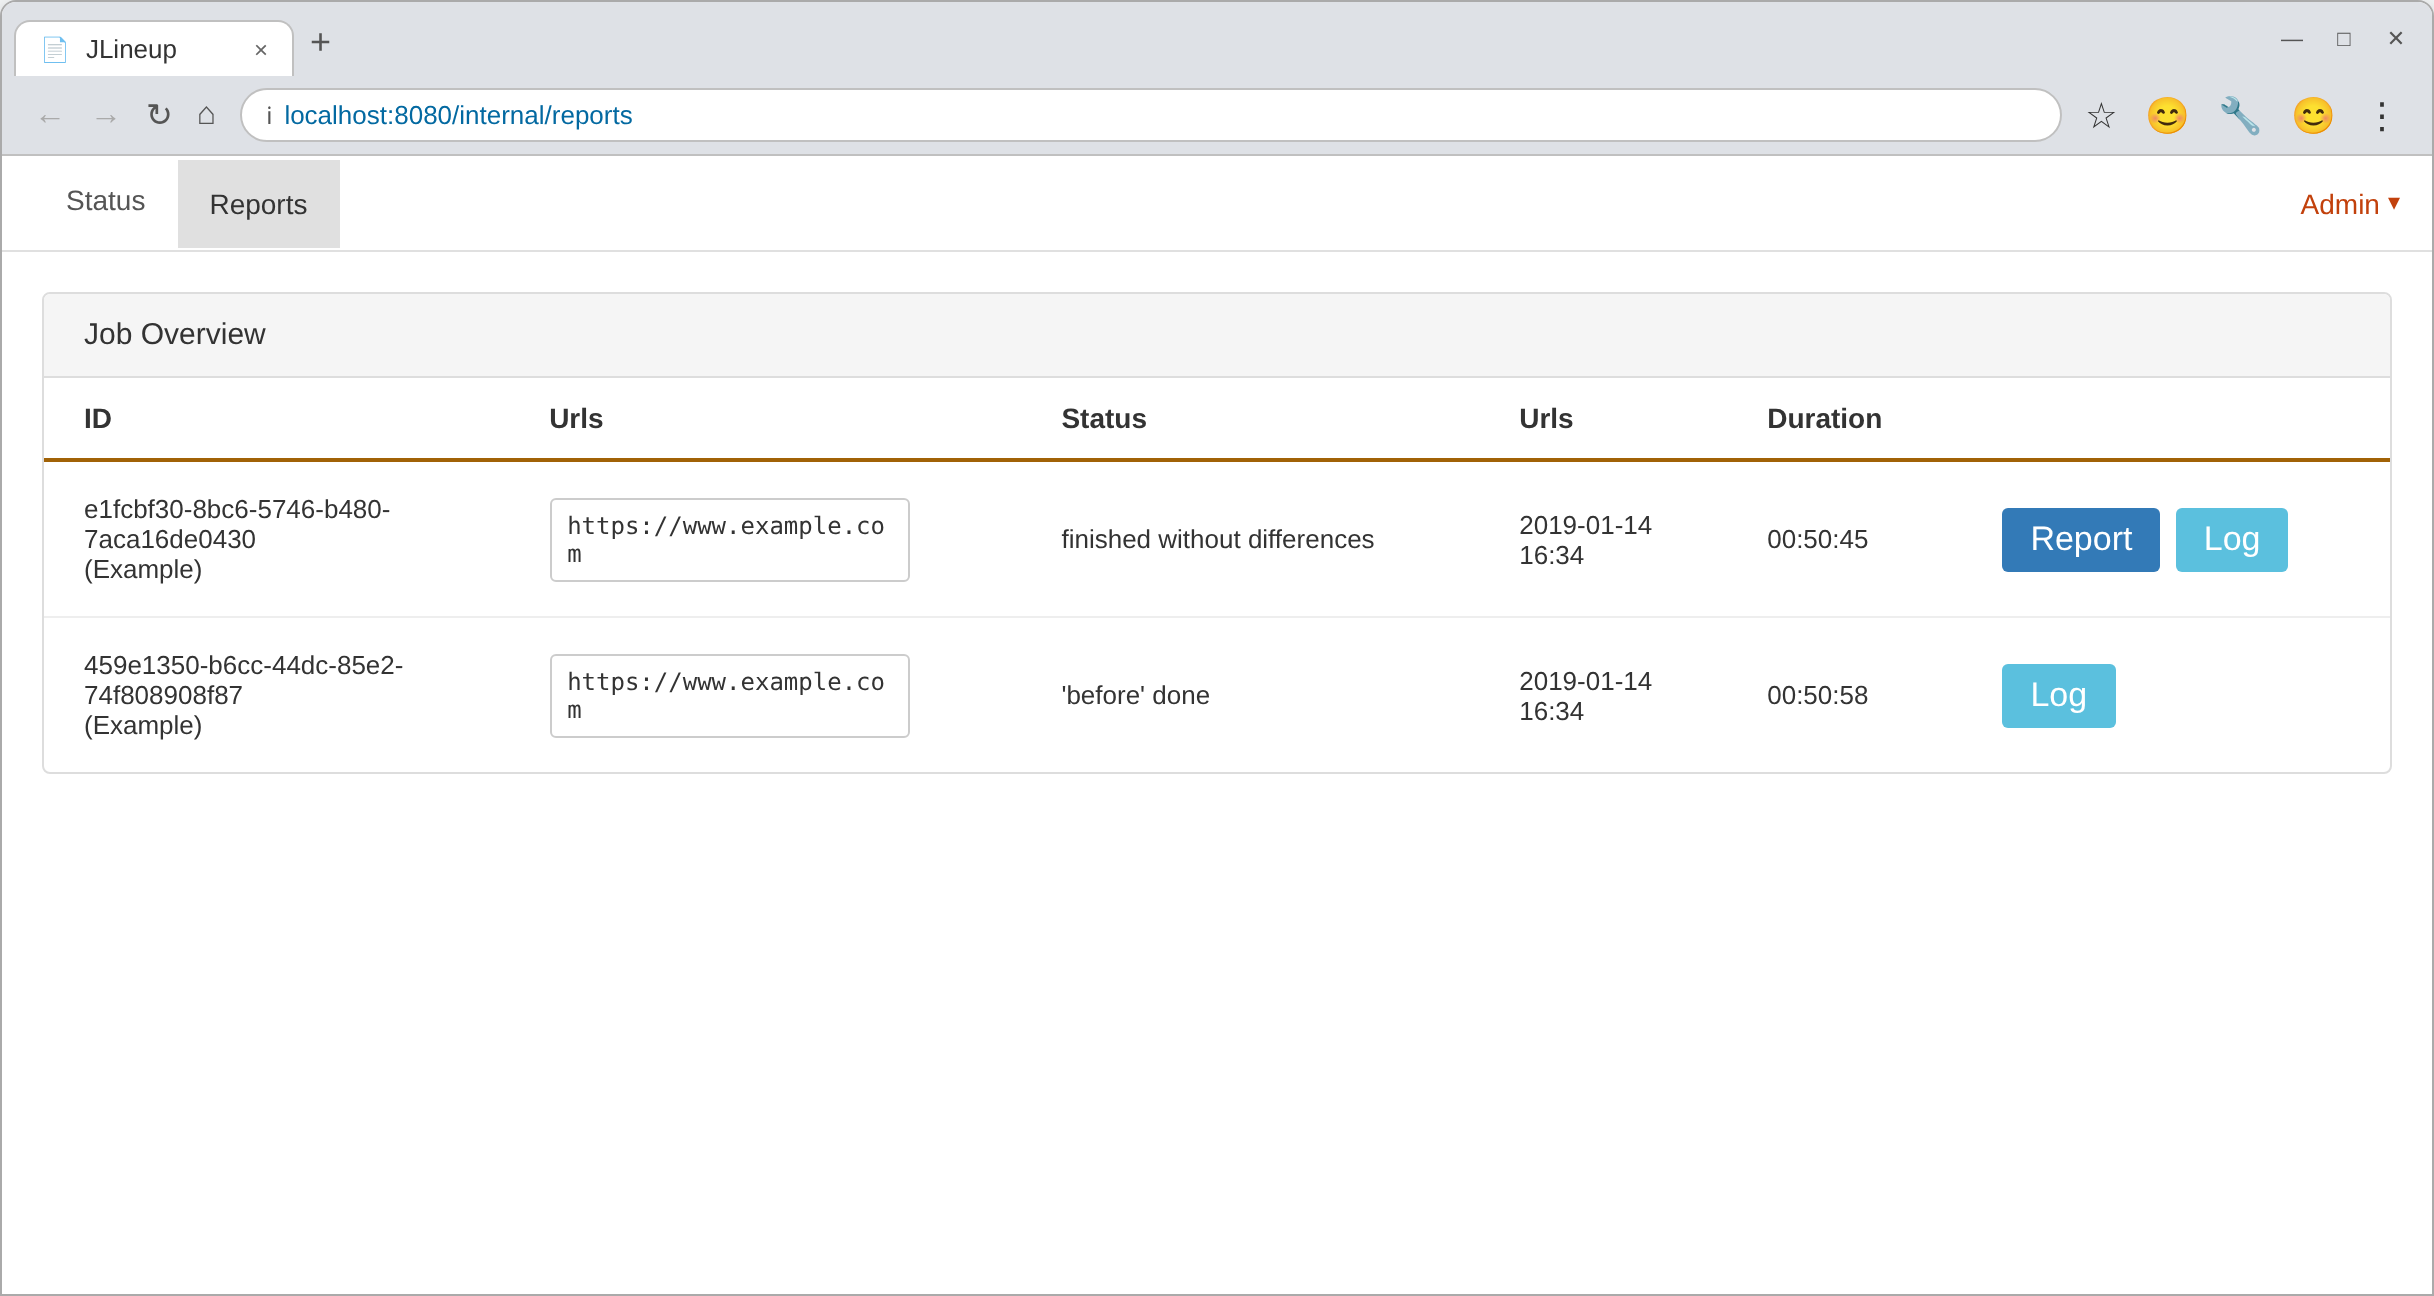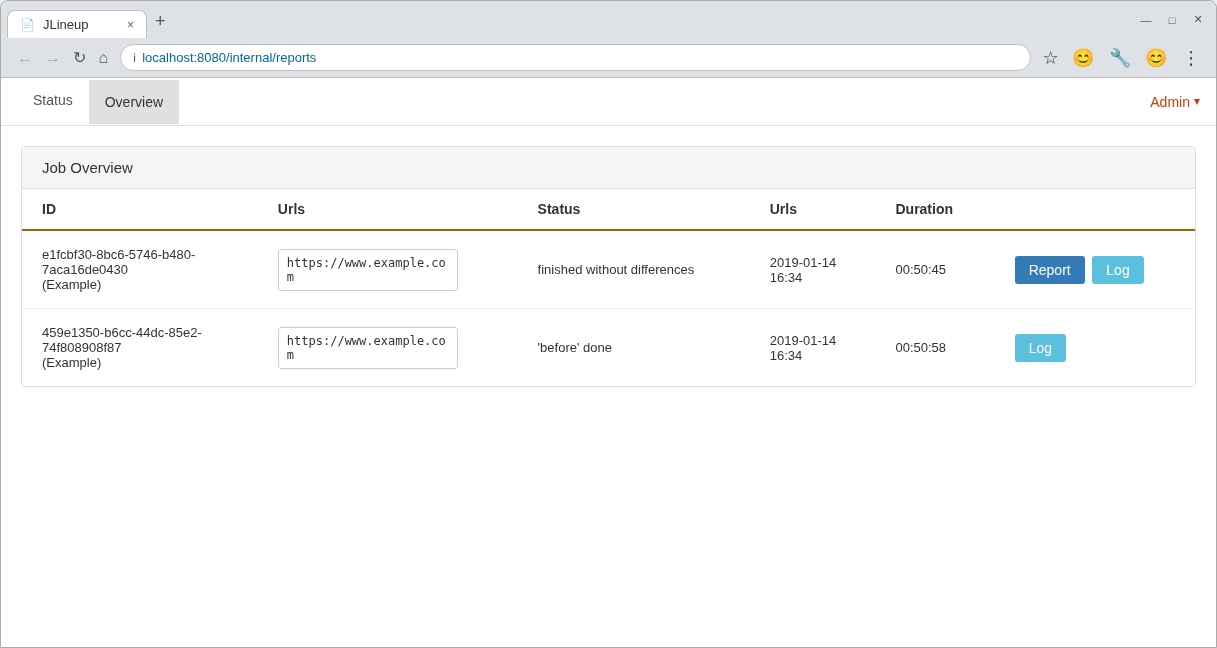--- a/index.html
+++ b/index.html
@@ -186,21 +186,21 @@
       background: #fff;
       word-break: break-all;
       min-width: 140px;
       max-width: 180px;
     }
     .btn {
       padding: 6px 14px;
       border: none;
       border-radius: 3px;
       cursor: pointer;
-      font-size: 14px;
+      font-size: 17px;
       color: #fff;
       margin-left: 4px;
     }
     .btn-primary {
       background: #337ab7;
     }
     .btn-info {
       background: #5bc0de;
     }
     .actions-cell {
@@ -285,21 +285,21 @@
         <span class="toolbar-icon" style="color:#009688;">🔧</span>
         <span class="toolbar-icon">😊</span>
         <span class="toolbar-icon">⋮</span>
       </div>
     </div>
   </div>
 
   <div class="app-nav">
     <nav class="nav-links">
       <a class="nav-link">Status</a>
-      <a class="nav-link active">Overview</a>
+      <a class="nav-link active">Reports</a>
     </nav>
     <div class="admin-menu">
       <span>Admin</span>
       <span class="admin-chevron">▾</span>
     </div>
   </div>
 
   <div class="main-content">
     <div class="card">
       <div class="card-header">Job Overview</div>

